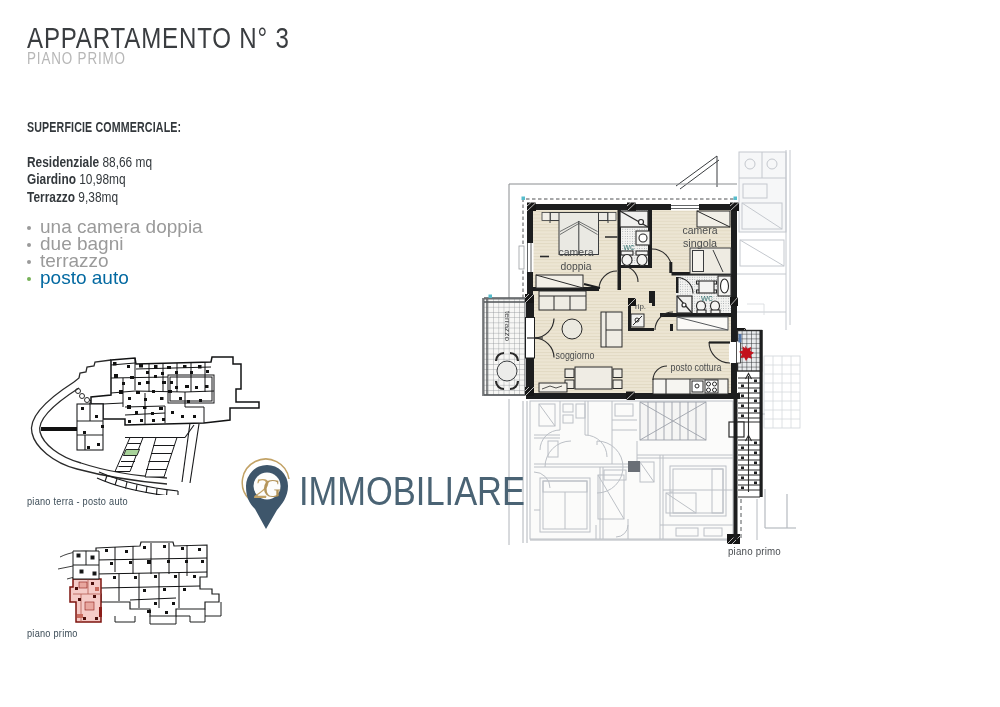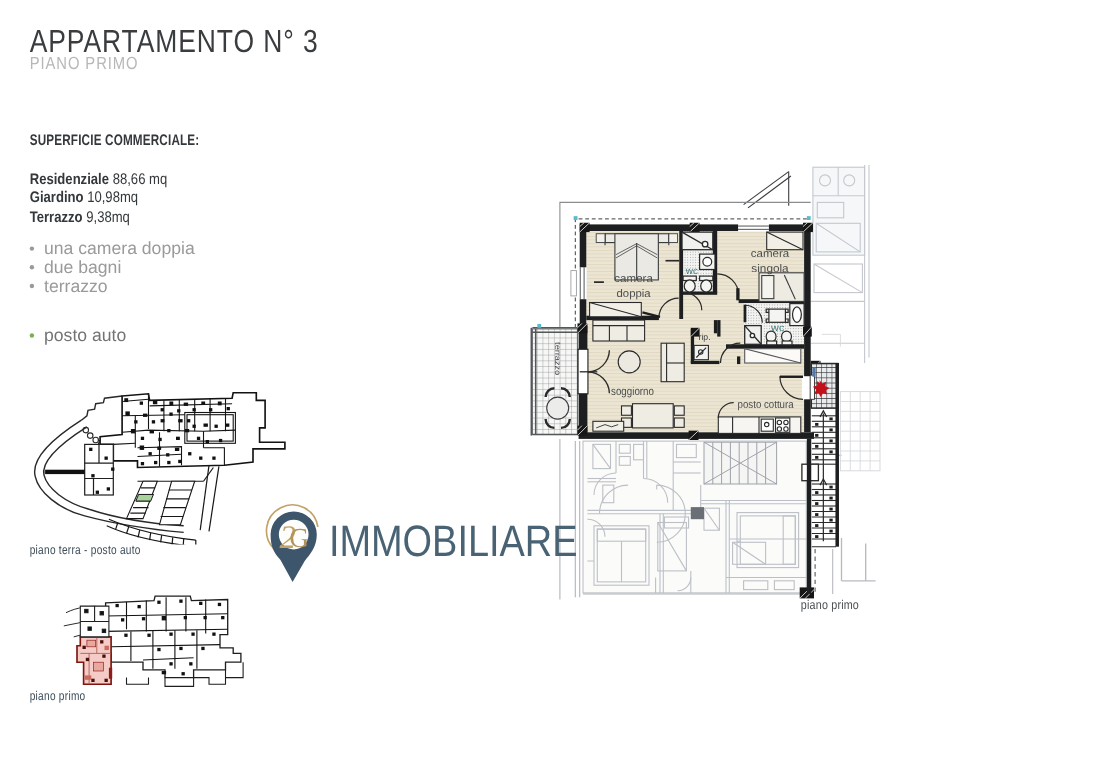--- a/index.html
+++ b/index.html
@@ -14,25 +14,25 @@
 <div class="abs" style="left:27px;top:50px;font-size:16px;line-height:17px;letter-spacing:1px;color:#b7b7b7;transform:scaleX(0.84);transform-origin:0 0;">PIANO PRIMO</div>
 
 <div class="abs" style="left:27px;top:119px;font-size:14px;font-weight:bold;letter-spacing:0.2px;color:#33383c;transform:scaleX(0.76);transform-origin:0 0;">SUPERFICIE COMMERCIALE:</div>
 
 <div class="abs" style="left:27px;top:154px;font-size:14px;color:#33383c;line-height:17.4px;transform:scaleX(0.85);transform-origin:0 0;">
   <div><b>Residenziale</b> 88,66 mq</div>
   <div><b>Giardino</b> 10,98mq</div>
   <div><b>Terrazzo</b> 9,38mq</div>
 </div>
 
-<div class="abs" style="left:27px;top:218px;font-size:16px;color:#9a9a9a;line-height:17px;">
+<div class="abs" style="left:27px;top:218px;font-size:19px;color:#9a9a9a;line-height:17px;">
   <div><span style="display:inline-block;width:4px;height:4px;border-radius:2px;background:#9a9a9a;vertical-align:3px;margin-right:9px;"></span>una camera doppia</div>
   <div><span style="display:inline-block;width:4px;height:4px;border-radius:2px;background:#9a9a9a;vertical-align:3px;margin-right:9px;"></span>due bagni</div>
   <div><span style="display:inline-block;width:4px;height:4px;border-radius:2px;background:#9a9a9a;vertical-align:3px;margin-right:9px;"></span>terrazzo</div>
-  <div style="color:#737373;margin-top:28px;"><span style="display:inline-block;width:4px;height:4px;border-radius:2px;background:#76b158;vertical-align:3px;margin-right:9px;"></span>posto auto</div>
+  <div style="color:#0369a1;"><span style="display:inline-block;width:4px;height:4px;border-radius:2px;background:#76b158;vertical-align:3px;margin-right:9px;"></span>posto auto</div>
 </div>
 
 <div class="abs" style="left:27px;top:495px;font-size:11.5px;letter-spacing:0.3px;color:#3c4c57;transform:scaleX(0.8);transform-origin:0 0;">piano terra - posto auto</div>
 
 <div class="abs" style="left:27px;top:627px;font-size:11.5px;letter-spacing:0.3px;color:#3c4c57;transform:scaleX(0.8);transform-origin:0 0;">piano primo</div>
 
 <div class="abs" style="left:728px;top:545px;font-size:11.5px;letter-spacing:0.2px;color:#4a4e52;transform:scaleX(0.85);transform-origin:0 0;">piano primo</div>
 
 <svg class="abs" style="left:470px;top:138px;" width="460" height="430" viewBox="470 138 460 430" fill="none">
 <defs>

